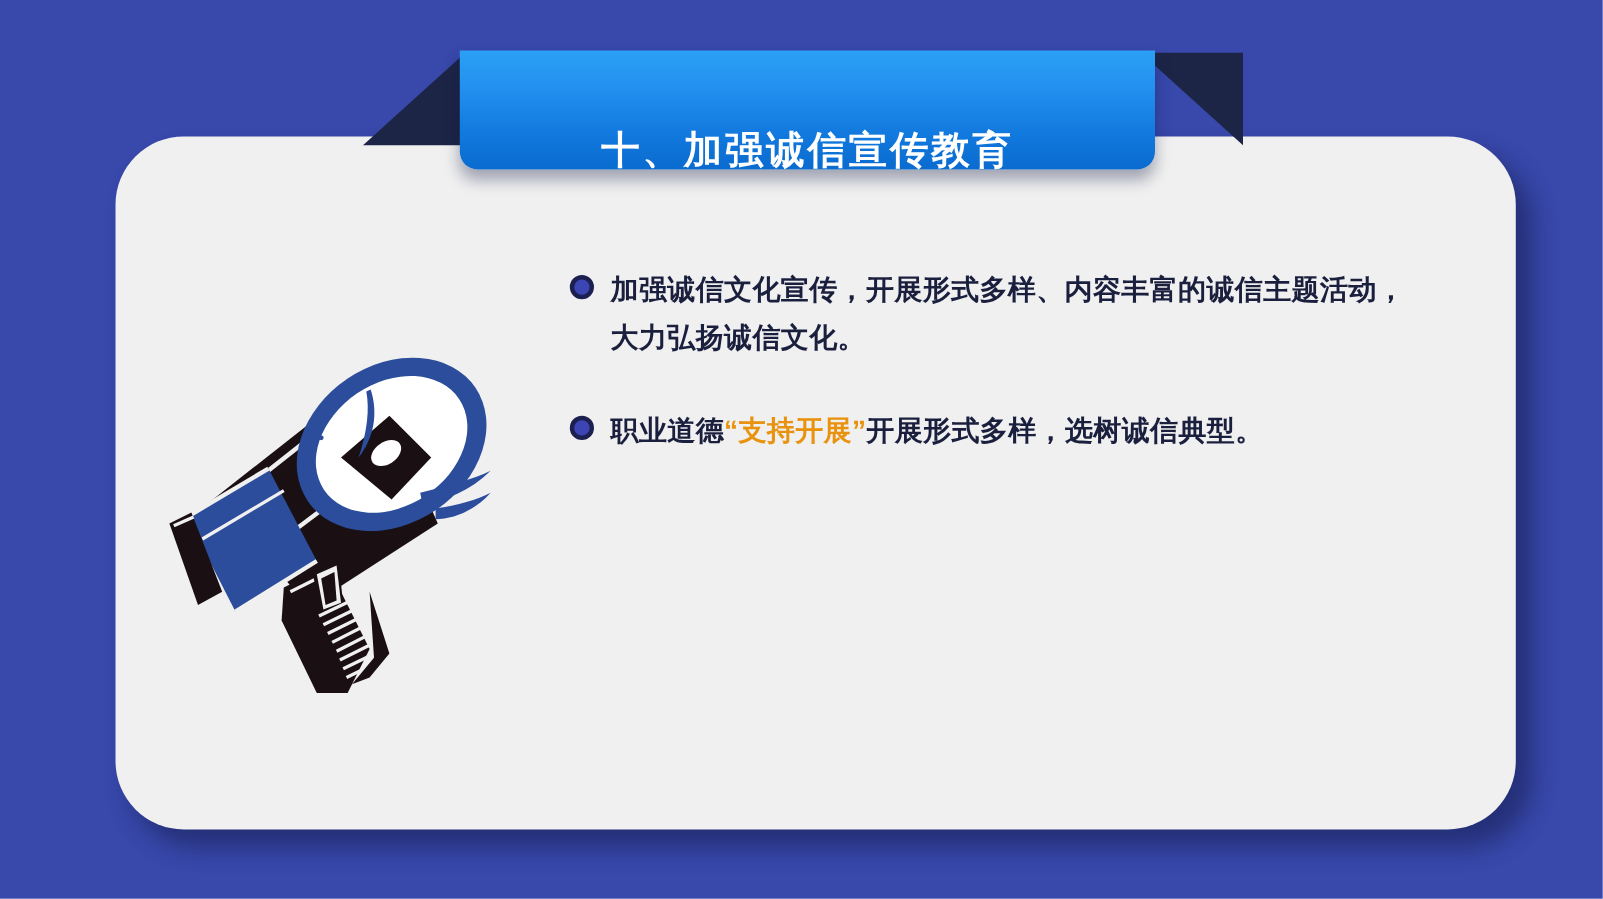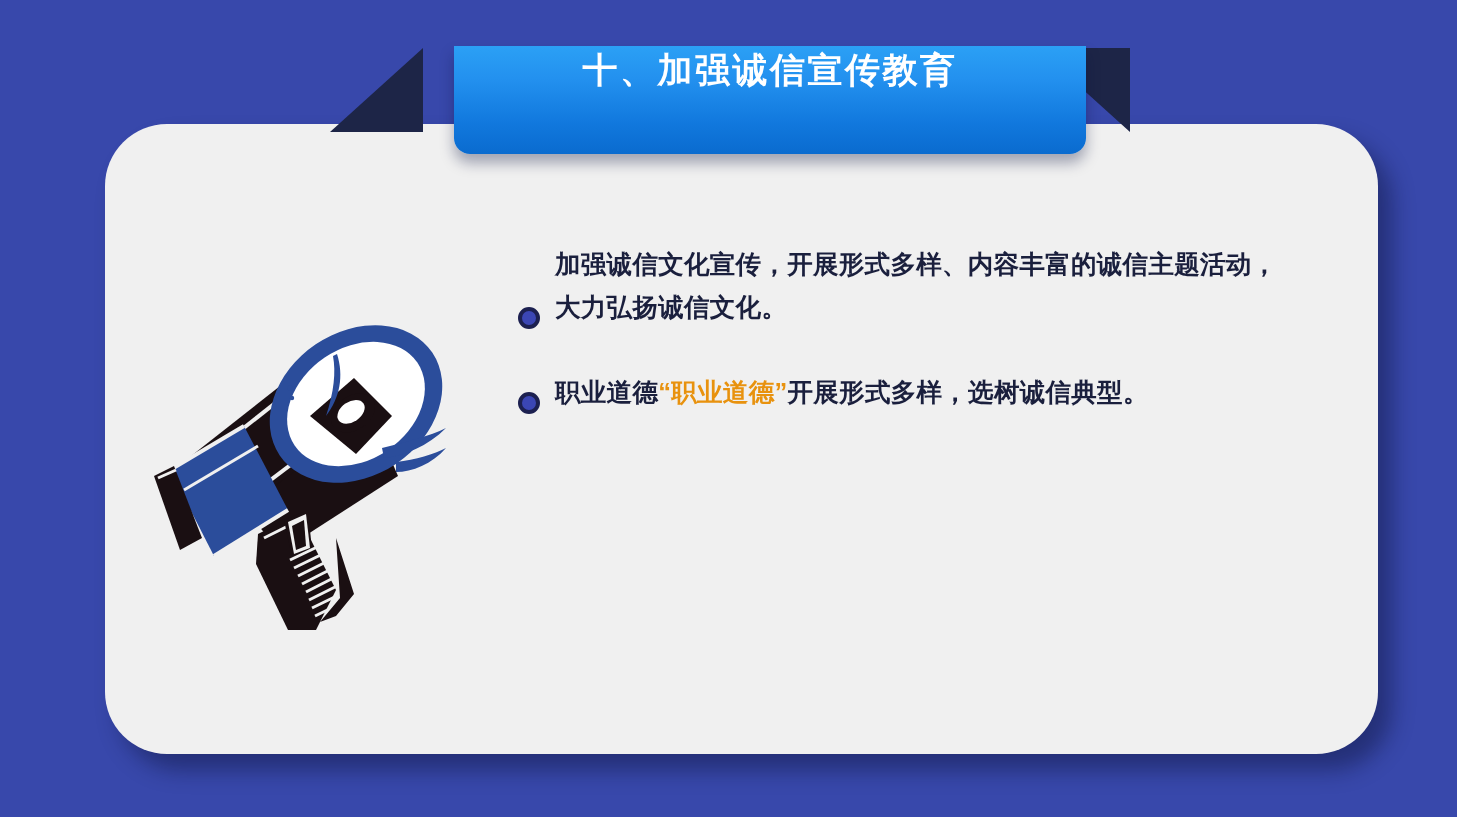--- a/index.html
+++ b/index.html
@@ -61,23 +61,22 @@
   #title-banner {
     position: absolute;
     left: 88px;
     top: 0px;
     width: 632px;
     height: 108px;
     background: linear-gradient(180deg, #2ba0f5 0%, #2391ef 30%, #1178dd 72%, #0a6bcf 100%);
     border-radius: 0 0 16px 16px;
     box-shadow: 0 9px 14px rgba(12, 20, 62, 0.35);
     display: flex;
-    align-items: flex-start;
+    align-items: flex-end;
     justify-content: center;
-    margin-left: 36px;
   }
   #title-text {
     color: #ffffff;
     font-size: 35px;
     font-weight: bold;
     letter-spacing: 2.5px;
     line-height: 1;
     white-space: nowrap;
     padding-top: 6px;
   }
@@ -93,21 +92,21 @@
 
   
   #bullet-list {
     position: absolute;
     left: 518px;
     top: 243px;
     width: 760px;
   }
   .bullet-row {
     display: flex;
-    align-items: flex-end;
+    align-items: flex-start;
   }
   .bullet-row.gap-lg { margin-bottom: 42px; }
   .bullet-row.gap-sm { margin-bottom: 22px; }
 
   .bullet-dot {
     flex: 0 0 auto;
     width: 22px;
     height: 22px;
     border-radius: 50%;
     background: #3b46b4;
@@ -204,19 +203,19 @@
   <div id="bullet-list">
 
     <div class="bullet-row gap-lg">
       <span class="bullet-dot"></span>
       <span class="bullet-text"><span>加强诚信文化宣传，开展形式多样、内容丰富的诚信主题活动，大力弘扬诚信文化。</span></span>
     </div>
 
 
     <div class="bullet-row gap-sm">
       <span class="bullet-dot"></span>
-      <span class="bullet-text"><span>职业道德</span><span class="hl">“职业道德”</span><span>开展形式多样，选树诚信典型。</span></span>
+      <span class="bullet-text"><span>职业道德</span><span class="hl">“支持开展”</span><span>开展形式多样，选树诚信典型。</span></span>
     </div>
 
 
   </div>
 
 </div>
 
 </body></html>

